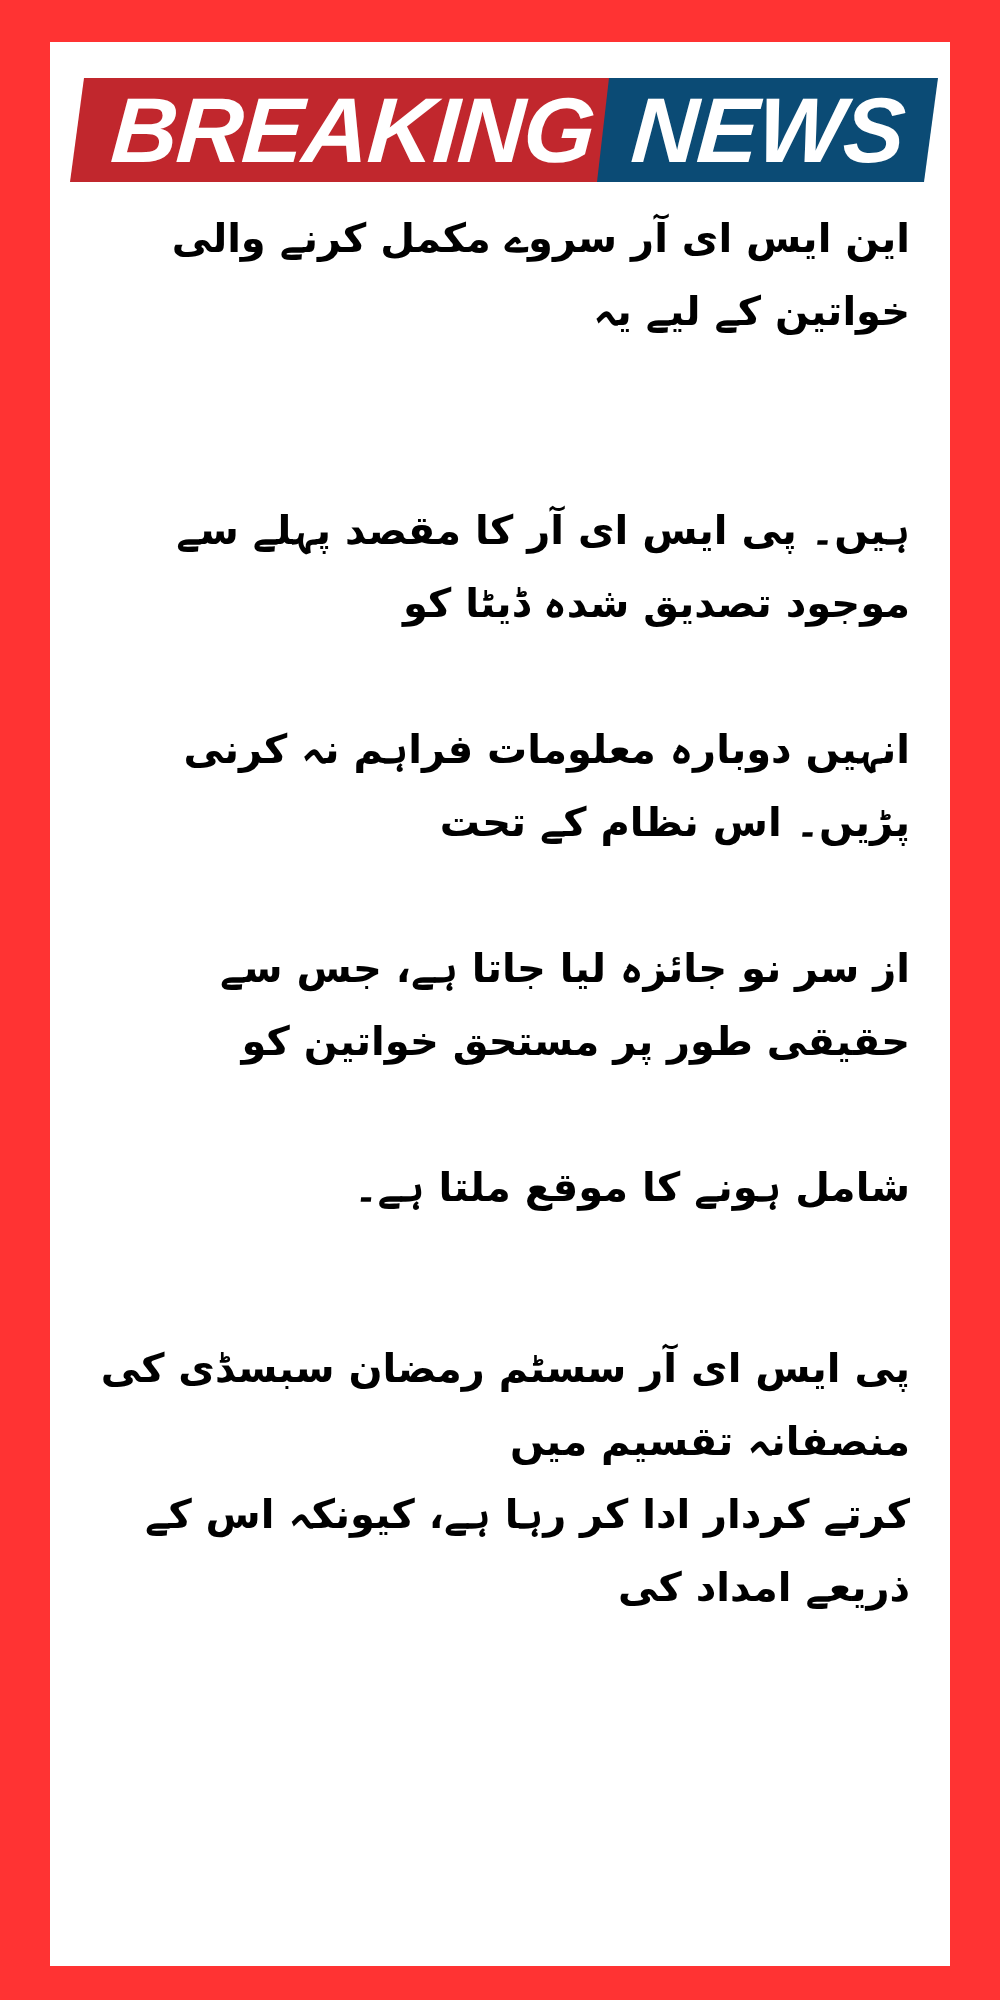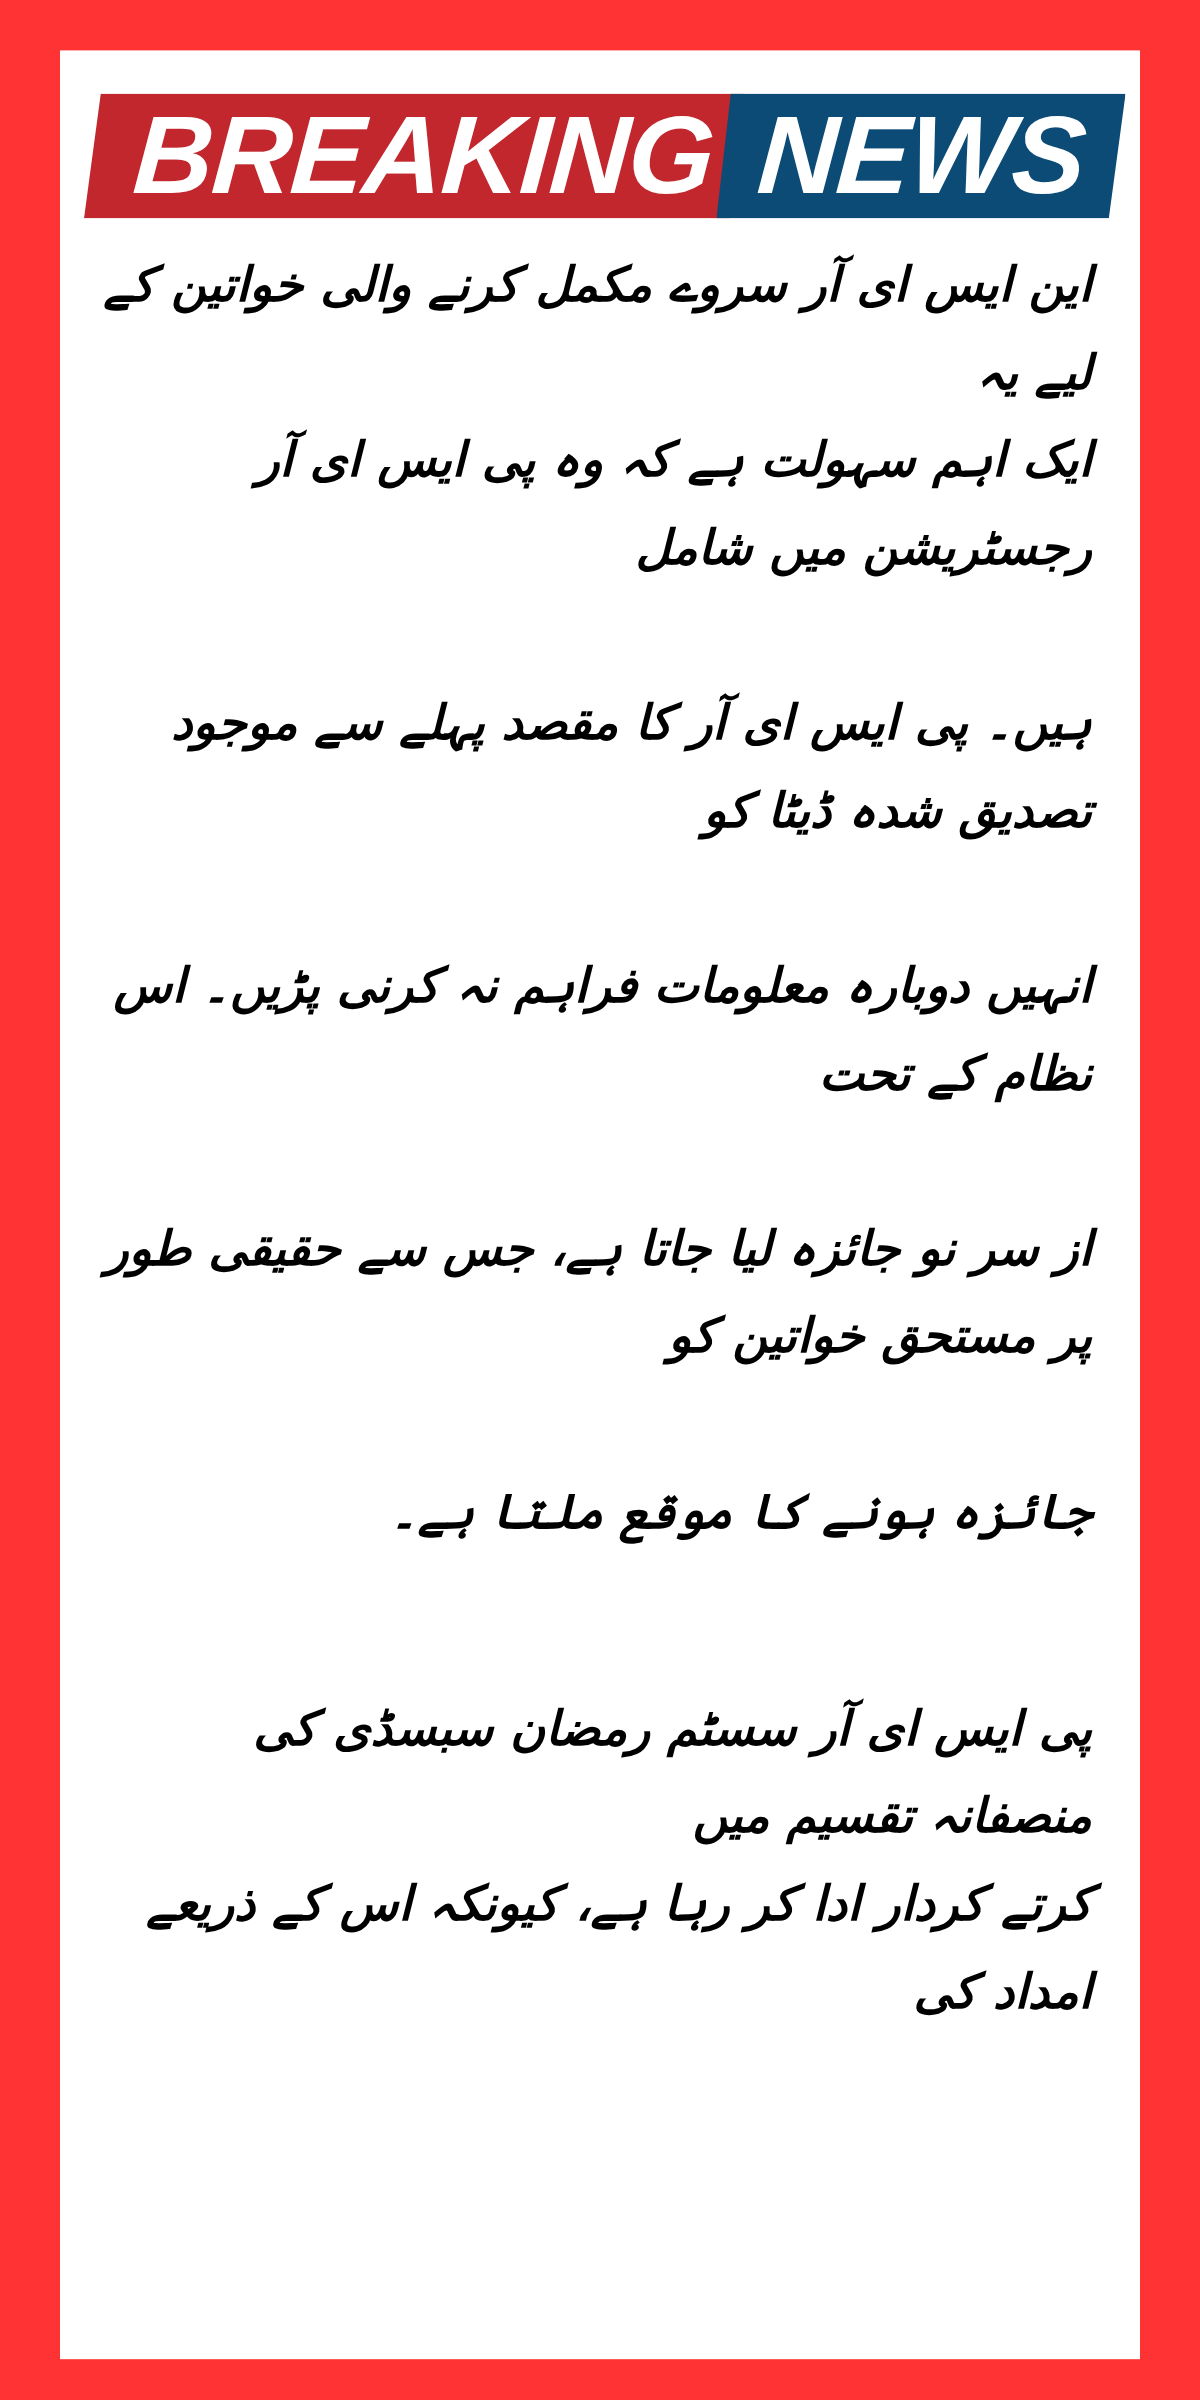--- a/index.html
+++ b/index.html
@@ -56,46 +56,46 @@
     left: 30px; top: 160px;
     width: 830px;
     direction: rtl;
     text-align: right;
     color: #000000;
     font-family: "DejaVu Sans", sans-serif;
     font-weight: bold;
     font-size: 40px;
     line-height: 73px;
   }
-  .article p { margin: 0; font-style: italic; }
+  .article p { margin: 0; }
   .article p.para-2 { margin-top: 108px; }
 </style>
 </head>
 <body>
 
 <div class="panel">
   <div class="banner">
     <div class="red"></div>
     <div class="blue"></div>
     <span class="label breaking">BREAKING</span>
     <span class="label news">NEWS</span>
   </div>
 
   <div class="article">
     <p class="para-1">
       <span>این ایس ای آر سروے مکمل کرنے والی خواتین کے لیے یہ</span><br>
-      <span>ایک اہم سہولت ہے کہ وہ پی ایس ای آر رجسٹریشن میں شامل</span><br>
+      <br>
       <br>
       <span>ہیں۔ پی ایس ای آر کا مقصد پہلے سے موجود تصدیق شدہ ڈیٹا کو</span><br>
       <br>
       <span>انہیں دوبارہ معلومات فراہم نہ کرنی پڑیں۔ اس نظام کے تحت</span><br>
       <br>
       <span>از سر نو جائزہ لیا جاتا ہے، جس سے حقیقی طور پر مستحق خواتین کو</span><br>
       <br>
-      <span>جائزہ ہونے کا موقع ملتا ہے۔</span>
+      <span>شامل ہونے کا موقع ملتا ہے۔</span>
     </p>
     <p class="para-2">
       <span>پی ایس ای آر سسٹم رمضان سبسڈی کی منصفانہ تقسیم میں</span><br>
       <span>کرتے کردار ادا کر رہا ہے، کیونکہ اس کے ذریعے امداد کی</span><br>
       <br>
       <br>
       <br>
       <br>
       <br>
       <br>

